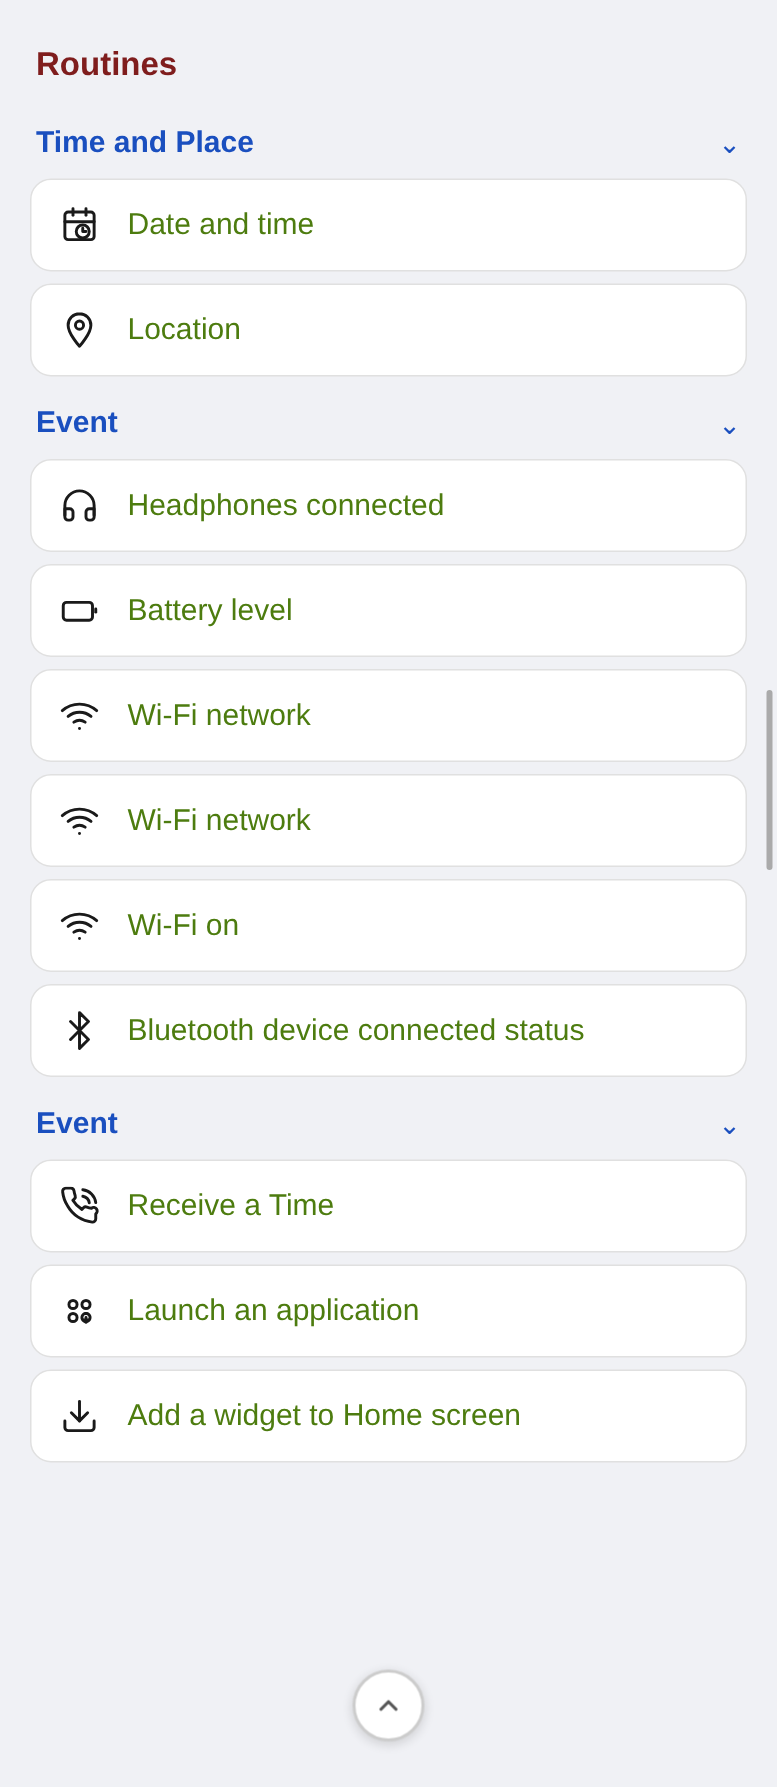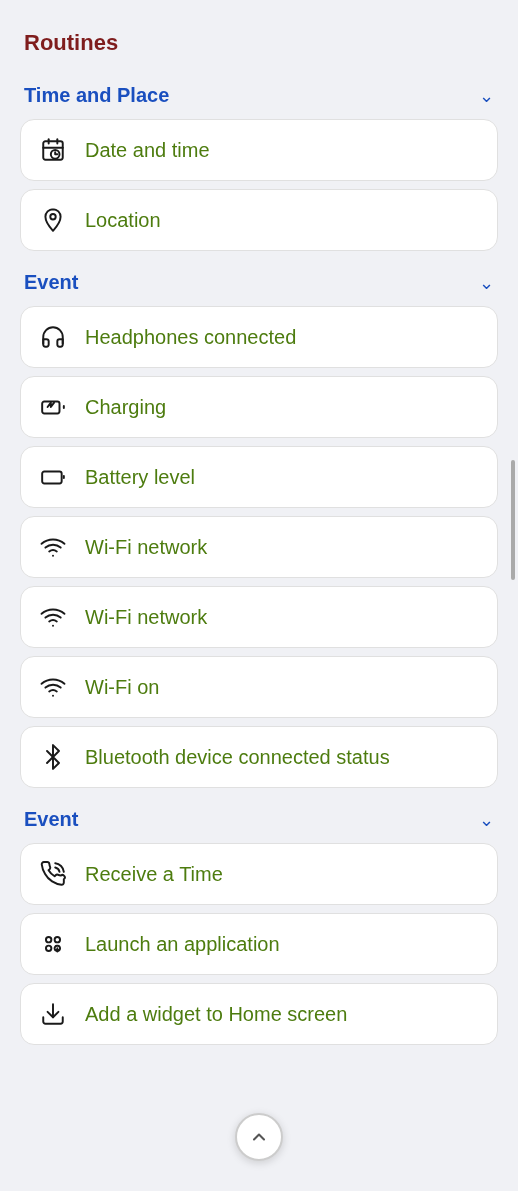--- a/index.html
+++ b/index.html
@@ -167,30 +167,20 @@
       <path d="M3 18v-6a9 9 0 0 1 18 0v6"></path>
       <path d="M21 19a2 2 0 0 1-2 2h-1a2 2 0 0 1-2-2v-3a2 2 0 0 1 2-2h3z"></path>
       <path d="M3 19a2 2 0 0 0 2 2h1a2 2 0 0 0 2-2v-3a2 2 0 0 0-2-2H3z"></path>
     </svg>
             </div>
             <span class="item-label">Headphones connected</span>
           </div>
           <div class="list-item">
             <div class="item-icon">
               <svg viewBox="0 0 24 24" fill="none" stroke="currentColor" stroke-width="1.8" stroke-linecap="round" stroke-linejoin="round">
-      <rect x="2" y="7" width="16" height="11" rx="2" ry="2"></rect>
-      <line x1="22" y1="11" x2="22" y2="13"></line>
-      <polyline points="7 12 10 8 10 12 13 8"></polyline>
-    </svg>
-            </div>
-            <span class="item-label">Charging</span>
-          </div>
-          <div class="list-item">
-            <div class="item-icon">
-              <svg viewBox="0 0 24 24" fill="none" stroke="currentColor" stroke-width="1.8" stroke-linecap="round" stroke-linejoin="round">
       <rect x="2" y="7" width="18" height="11" rx="2" ry="2"></rect>
       <line x1="22" y1="11" x2="22" y2="13"></line>
     </svg>
             </div>
             <span class="item-label">Battery level</span>
           </div>
           <div class="list-item">
             <div class="item-icon">
               <svg viewBox="0 0 24 24" fill="none" stroke="currentColor" stroke-width="1.8" stroke-linecap="round" stroke-linejoin="round">
       <path d="M5 12.55a11 11 0 0 1 14.08 0"></path>

